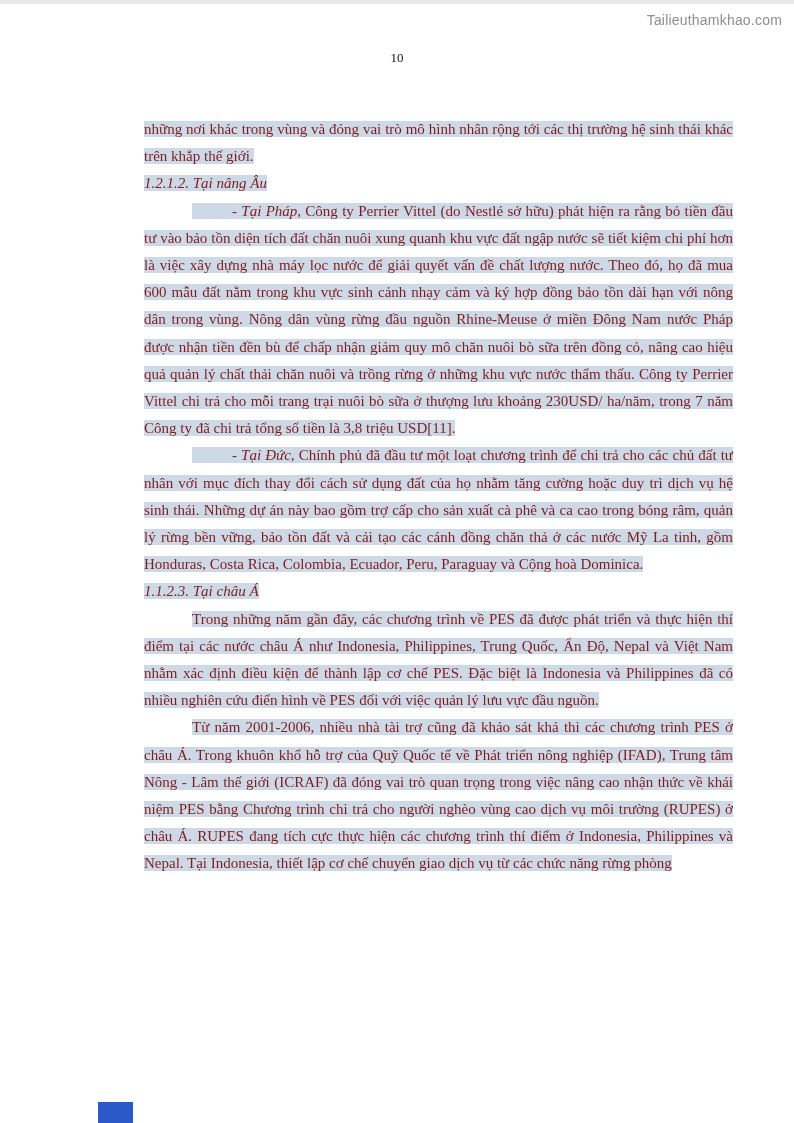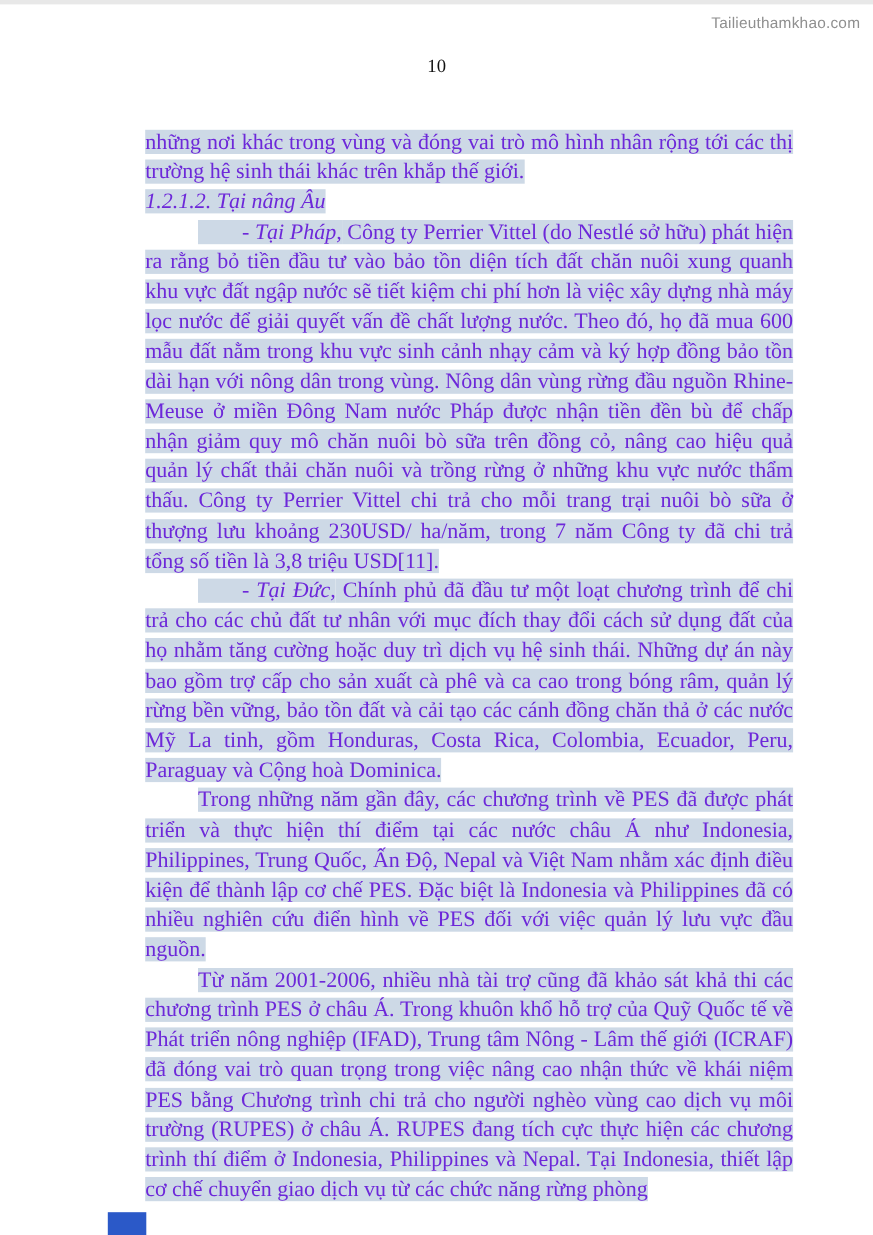--- a/index.html
+++ b/index.html
@@ -25,33 +25,33 @@
     color: var(--watermark-text, #8f8f8f);
     letter-spacing: 0.2px;
   }
 
   .page-number {
     position: absolute;
     top: 46px;
     left: 0;
     right: 0;
     text-align: center;
-    font-size: 17px;
+    font-size: 13px;
     color: #111111;
   }
 
   .body-text {
     position: absolute;
-    left: 132px;
+    left: 144px;
     top: 112px;
     width: 589px;
-    font-size: 20px;
+    font-size: 15px;
     line-height: 27.2px;
     text-align: justify;
-    color: #6d28d9;
+    color: #7f1d1d;
   }
 
   .body-text p { margin: 0; text-indent: 48px; }
   .body-text p.no-indent { text-indent: 0; }
   .body-text p.heading { text-indent: 0; font-style: italic; }
   .lead { font-style: italic; padding-left: 40px; }
 
   
   .hl { background-color: var(--selection-highlight, #cdd9e6); }
 
@@ -76,20 +76,21 @@
   <div class="body-text">
 
     <p class="no-indent"><span class="hl">những nơi khác trong vùng và đóng vai trò mô hình nhân rộng tới các thị trường hệ sinh thái khác trên khắp thế giới.</span></p>
 
     <p class="heading"><span class="hl">1.2.1.2. Tại nâng Âu</span></p>
 
     <p><span class="hl lead">- Tại Pháp,</span><span class="hl"> Công ty Perrier Vittel (do Nestlé sở hữu) phát hiện ra rằng bỏ tiền đầu tư vào bảo tồn diện tích đất chăn nuôi xung quanh khu vực đất ngập nước sẽ tiết kiệm chi phí hơn là việc xây dựng nhà máy lọc nước để giải quyết vấn đề chất lượng nước. Theo đó, họ đã mua 600 mẫu đất nằm trong khu vực sinh cảnh nhạy cảm và ký hợp đồng bảo tồn dài hạn với nông dân trong vùng. Nông dân vùng rừng đầu nguồn Rhine-Meuse ở miền Đông Nam nước Pháp được nhận tiền đền bù để chấp nhận giảm quy mô chăn nuôi bò sữa trên đồng cỏ, nâng cao hiệu quả quản lý chất thải chăn nuôi và trồng rừng ở những khu vực nước thẩm thấu. Công ty Perrier Vittel chi trả cho mỗi trang trại nuôi bò sữa ở thượng lưu khoảng 230USD/ ha/năm, trong 7 năm Công ty đã chi trả tổng số tiền là 3,8 triệu USD[11].</span></p>
 
     <p><span class="hl lead">- Tại Đức,</span><span class="hl"> Chính phủ đã đầu tư một loạt chương trình để chi trả cho các chủ đất tư nhân với mục đích thay đổi cách sử dụng đất của họ nhằm tăng cường hoặc duy trì dịch vụ hệ sinh thái. Những dự án này bao gồm trợ cấp cho sản xuất cà phê và ca cao trong bóng râm, quản lý rừng bền vững, bảo tồn đất và cải tạo các cánh đồng chăn thả ở các nước Mỹ La tinh, gồm Honduras, Costa Rica, Colombia, Ecuador, Peru, Paraguay và Cộng hoà Dominica.</span></p>
 
+    <p class="heading"><span class="hl">1.1.2.3. Tại châu Á</span></p>
 
     <p><span class="hl">Trong những năm gần đây, các chương trình về PES đã được phát triển và thực hiện thí điểm tại các nước châu Á như Indonesia, Philippines, Trung Quốc, Ấn Độ, Nepal và Việt Nam nhằm xác định điều kiện để thành lập cơ chế PES. Đặc biệt là Indonesia và Philippines đã có nhiều nghiên cứu điển hình về PES đối với việc quản lý lưu vực đầu nguồn.</span></p>
 
     <p><span class="hl">Từ năm 2001-2006, nhiều nhà tài trợ cũng đã khảo sát khả thi các chương trình PES ở châu Á. Trong khuôn khổ hỗ trợ của Quỹ Quốc tế về Phát triển nông nghiệp (IFAD), Trung tâm Nông - Lâm thế giới (ICRAF) đã đóng vai trò quan trọng trong việc nâng cao nhận thức về khái niệm PES bằng Chương trình chi trả cho người nghèo vùng cao dịch vụ môi trường (RUPES) ở châu Á. RUPES đang tích cực thực hiện các chương trình thí điểm ở Indonesia, Philippines và Nepal. Tại Indonesia, thiết lập cơ chế chuyển giao dịch vụ từ các chức năng rừng phòng</span></p>
 
   </div>
 
   <div class="footer-badge"></div>
 
 </div>

